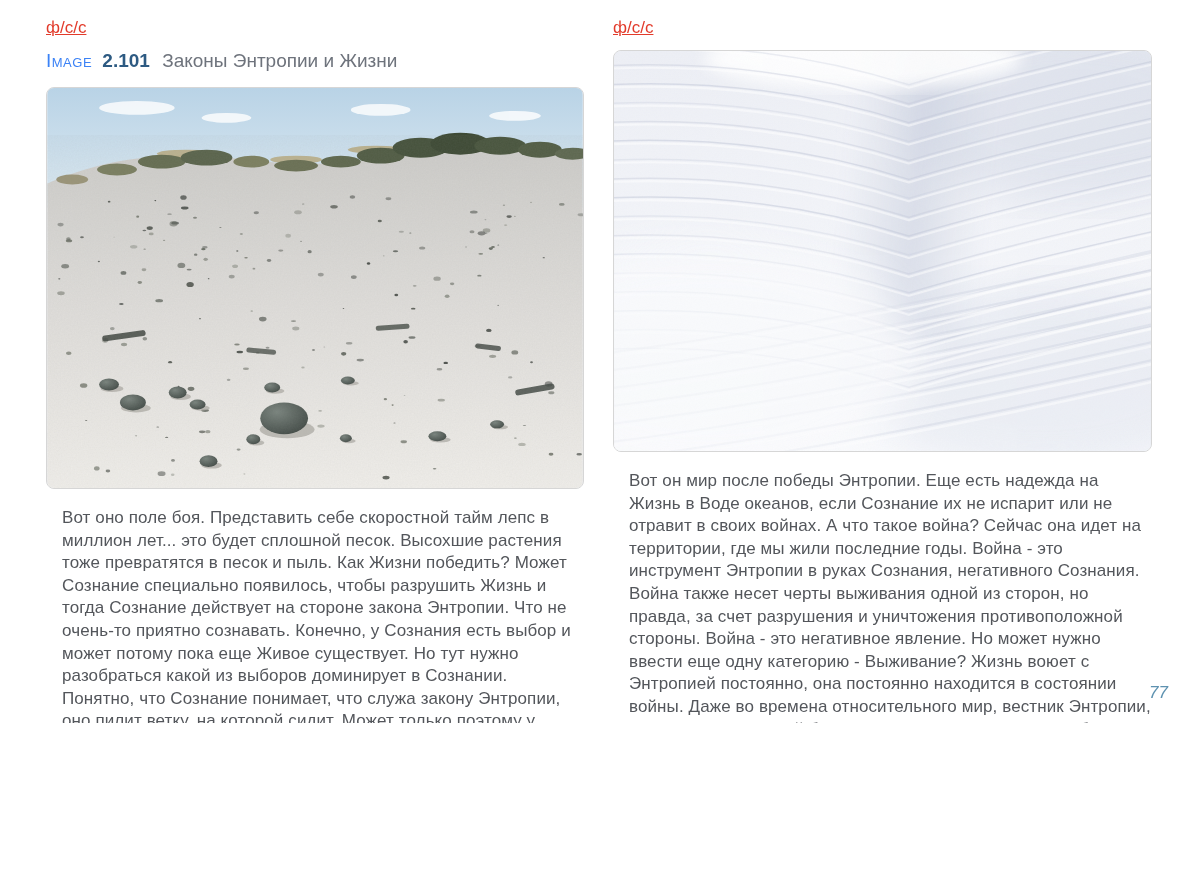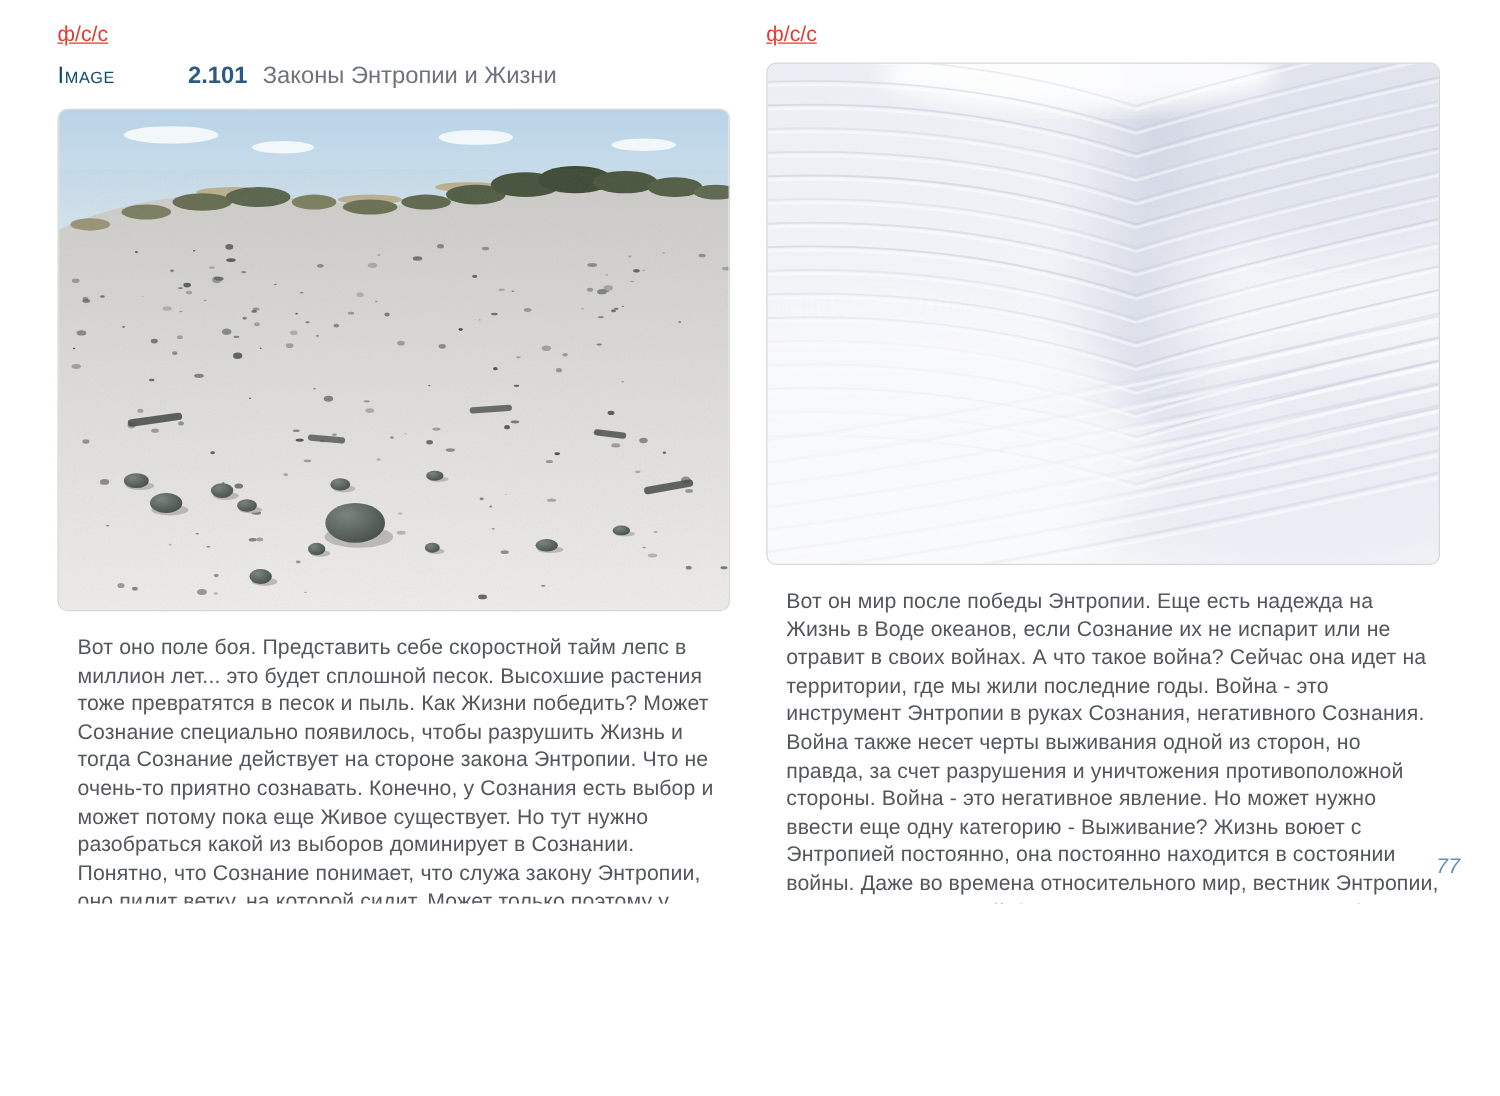--- a/index.html
+++ b/index.html
@@ -4,22 +4,22 @@
 <style>
   html,body{margin:0;padding:0;background:#ffffff;}
   .page{position:relative;width:1200px;height:723px;background:#ffffff;overflow:hidden;
         font-family:"Liberation Sans","DejaVu Sans",sans-serif;}
   .col{position:absolute;top:18px;width:538px;}
   .col.left{left:46px;}
   .col.right{left:613px;width:539px;}
   .fsc-link{display:inline-block;color:#e23b2b;font-size:17px;text-decoration:underline;
             cursor:pointer;margin:0 0 12px 0;line-height:20px;}
   .caption{margin:0 0 15px 0;font-weight:400;font-size:19px;line-height:22px;white-space:nowrap;}
-  .cap-label{font-variant:small-caps;color:#0c4a6e;letter-spacing:.5px;margin-right:5px;}
-  .cap-num{color:#2d5a82;font-weight:700;margin-right:7px;margin-left:48px;}
+  .cap-label{font-variant:small-caps;color:#3b82f6;letter-spacing:.5px;margin-right:5px;}
+  .cap-num{color:#2d5a82;font-weight:700;margin-right:7px;}
   .cap-title{color:#6e737c;}
   .photo{width:100%;height:402px;border:1px solid #d6d6d6;border-radius:8px;overflow:hidden;
          box-sizing:border-box;background:#eef0f4;}
   .photo svg{display:block;width:100%;height:100%;}
   .body-text{margin:18px 0 0 16px;color:#53565b;font-size:17px;line-height:22.6px;letter-spacing:.1px;}
   .page-number{position:absolute;right:32px;bottom:20px;color:#5e92b0;font-size:17px;
                font-style:italic;}
 </style>
 </head>
 <body>

